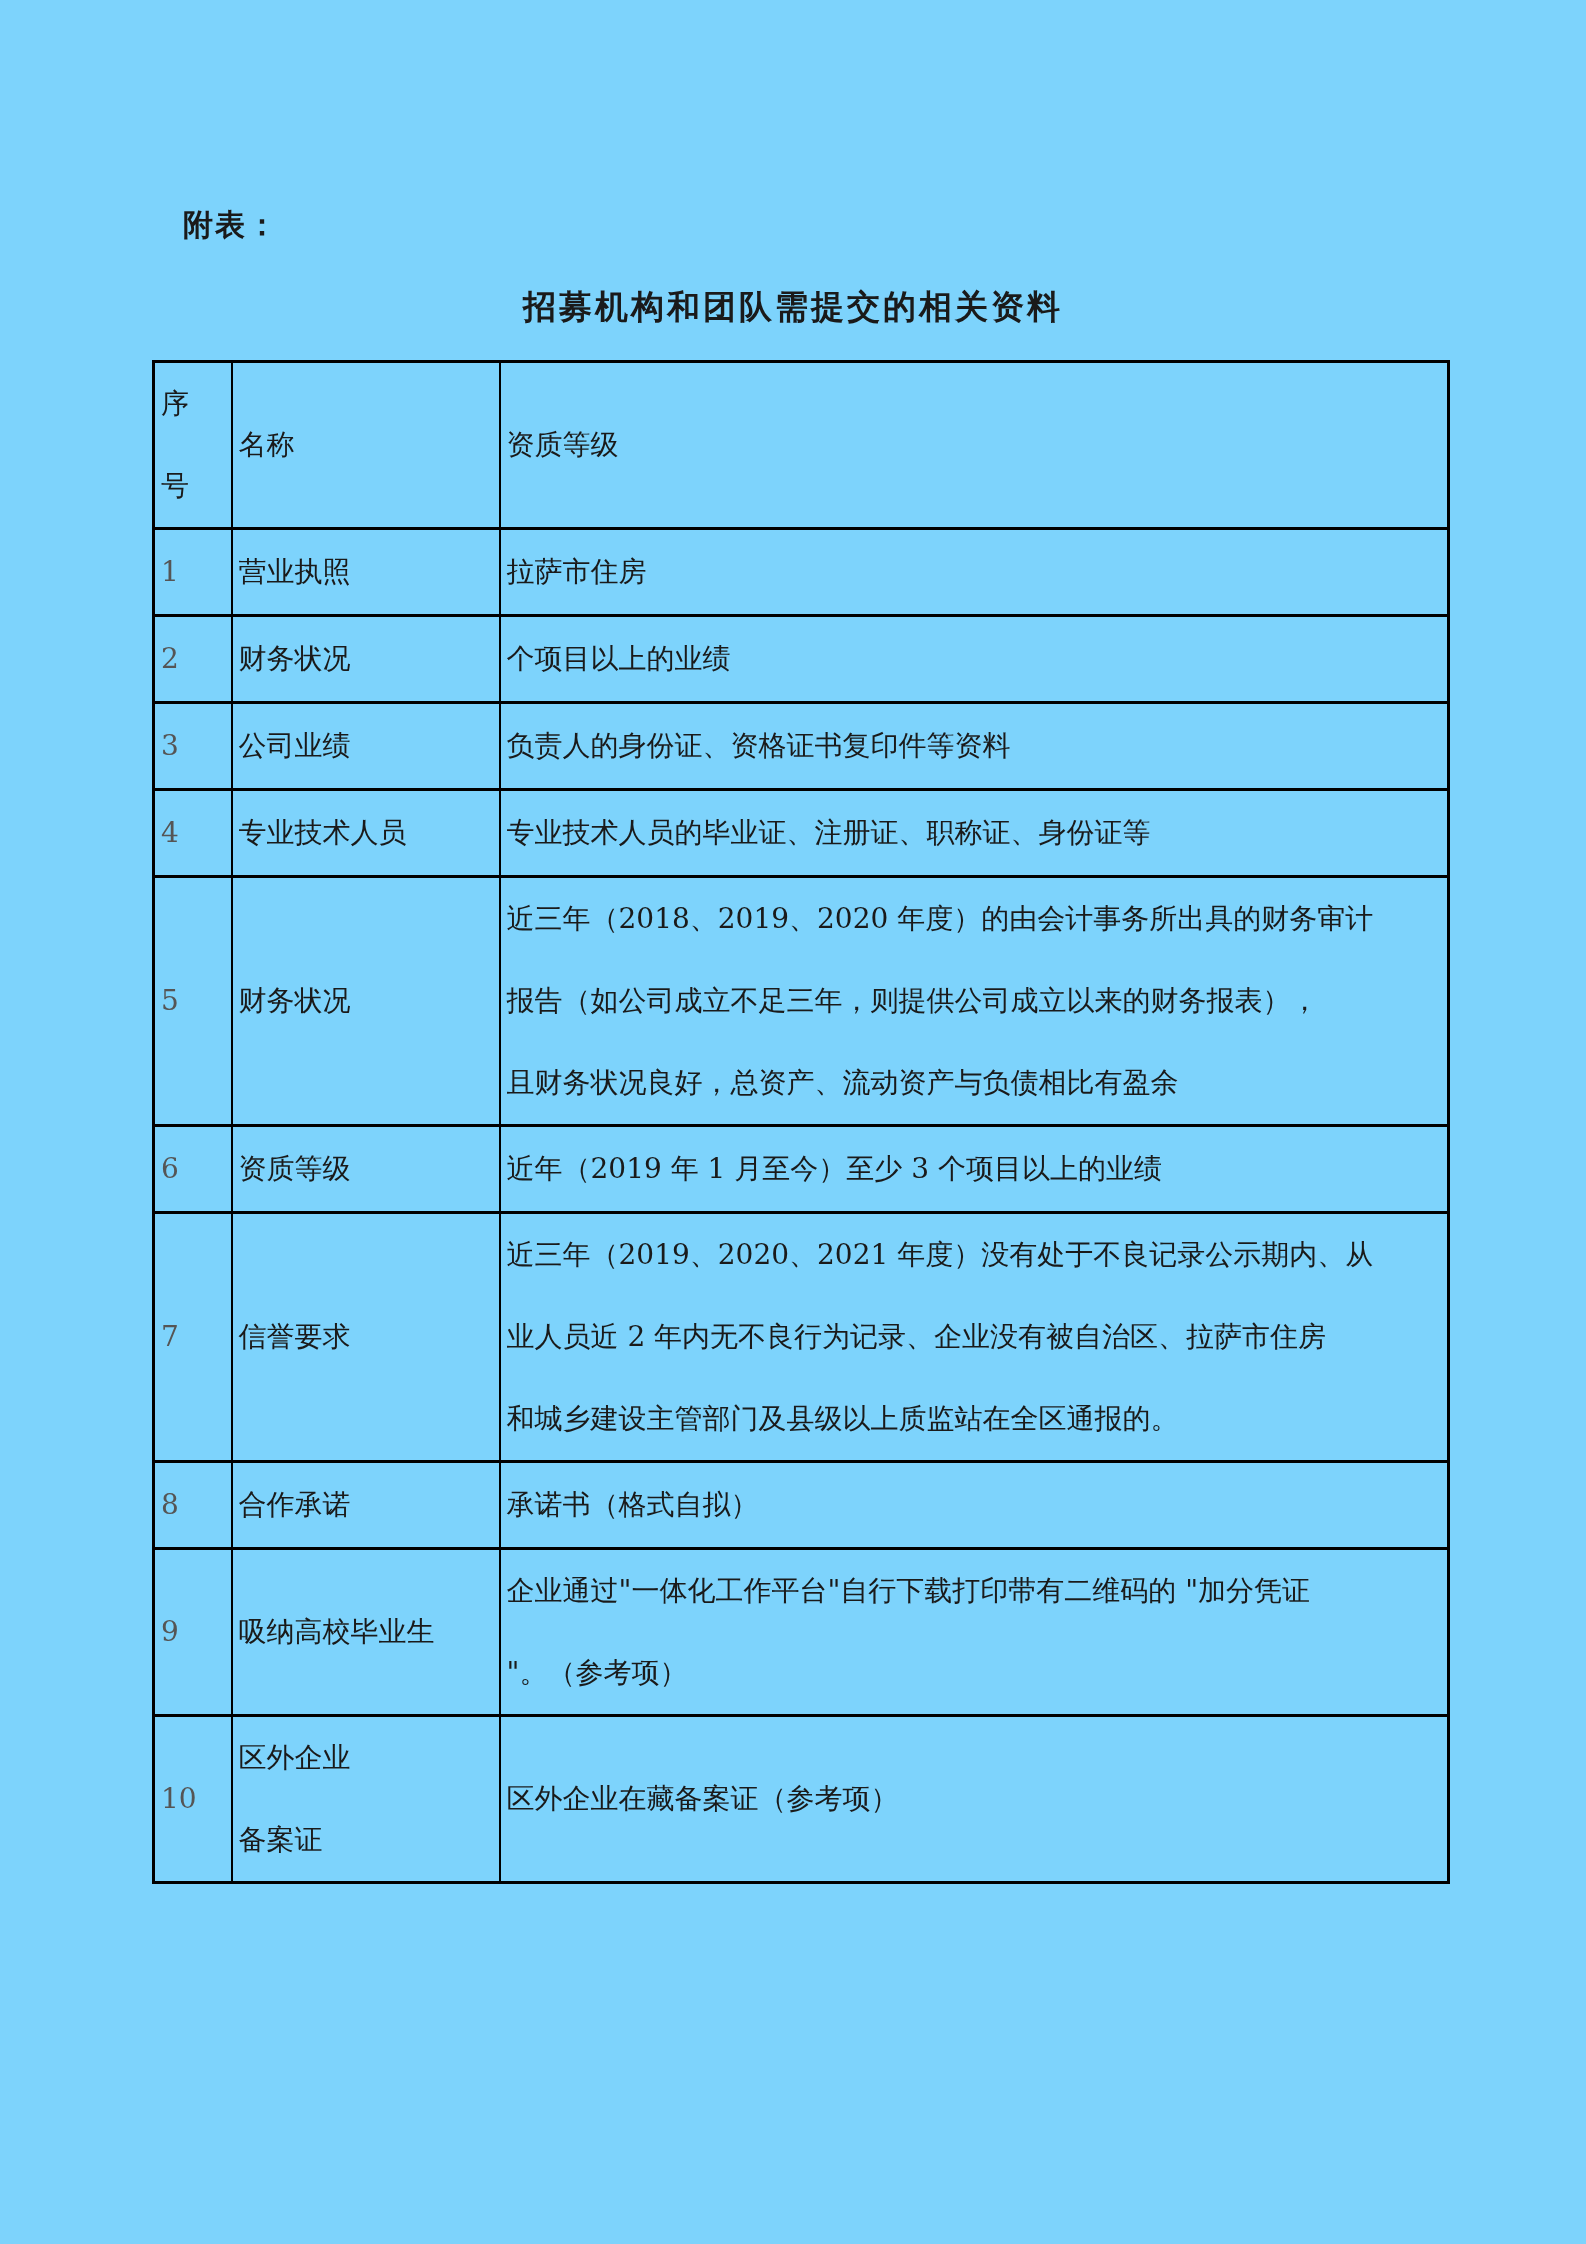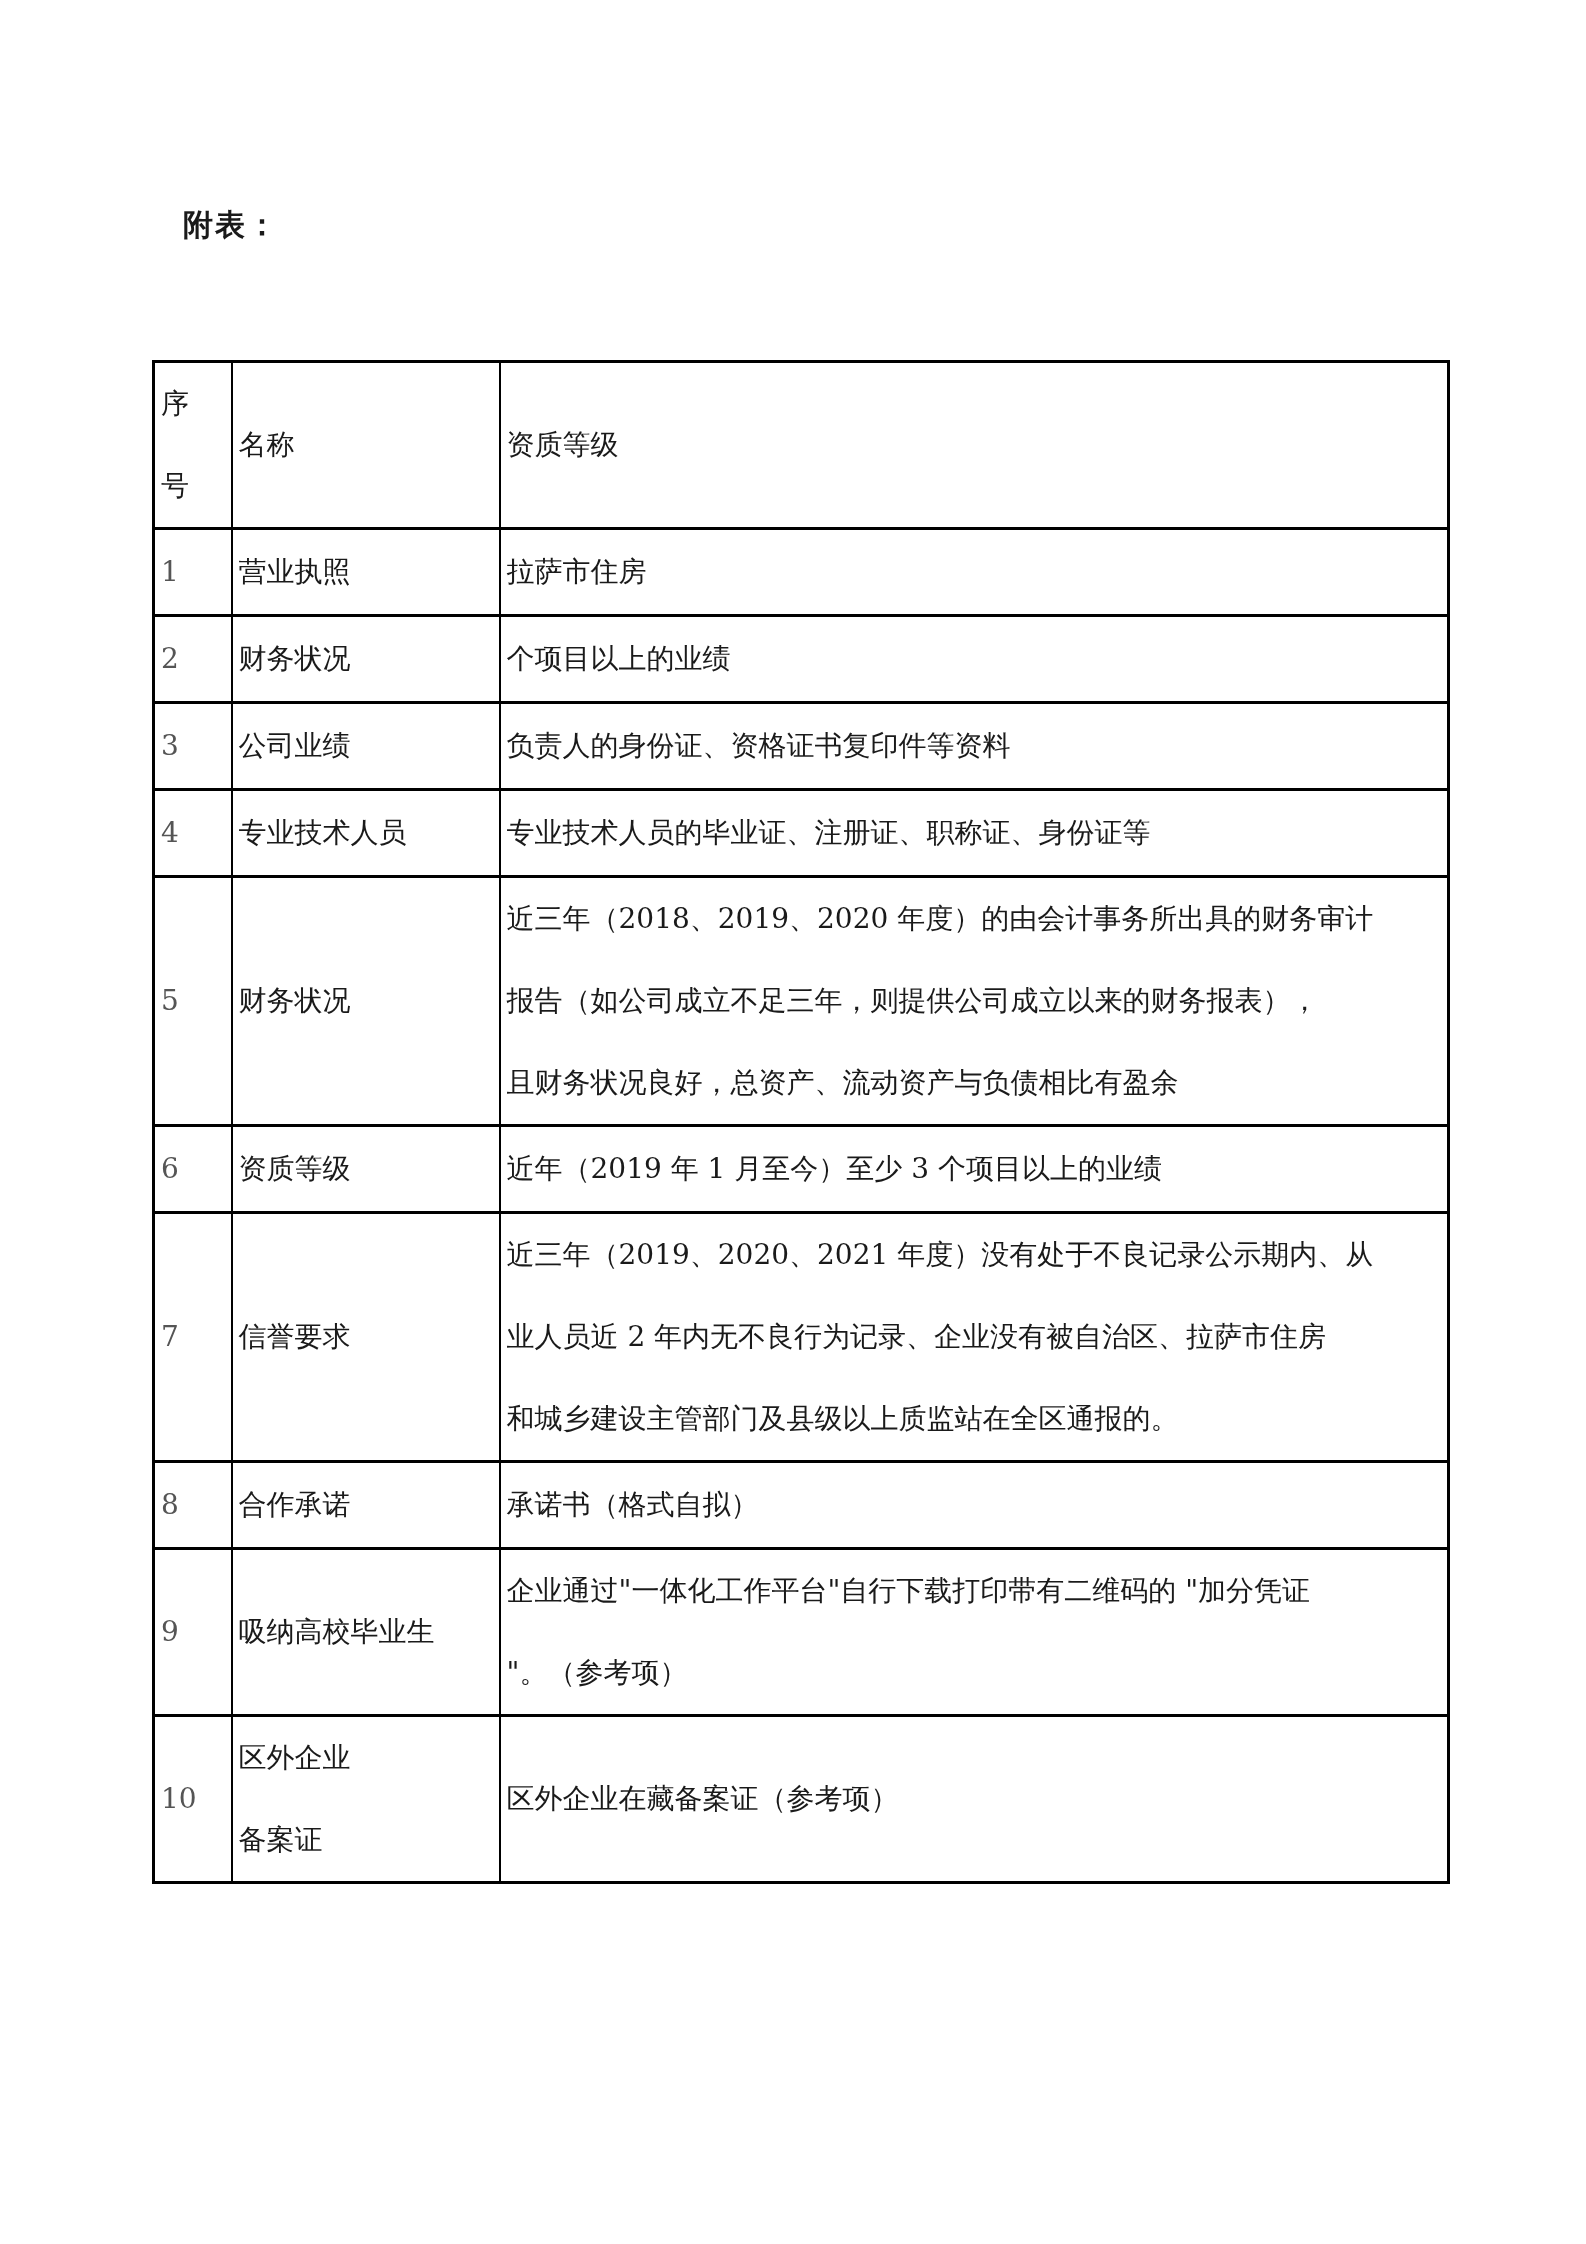--- a/index.html
+++ b/index.html
@@ -1,21 +1,21 @@
 <!DOCTYPE html>
 <html><head>
 <meta charset="utf-8">
 <style>
   html,body{margin:0;padding:0;background:#888;}
   .page{
     position:relative;
     width:1586px;
     height:2244px;
     margin:0 auto;
-    background:#ffffff;
+    background:#7dd3fc;
     font-family:"DejaVu Serif","Liberation Serif",serif;
     color:#1a1a1a;
   }
   .appendix-label{
     position:absolute;
     left:183px;
     top:205px;
     font-size:30px;
     font-weight:bold;
     letter-spacing:2px;
@@ -66,20 +66,21 @@
     color:#1a1a1a;
   }
 </style>
 </head>
 <body>
 
 <div class="page">
 
   <div class="appendix-label">附表：</div>
 
+  <div class="doc-title">招募机构和团队需提交的相关资料</div>
 
   <table class="materials">
     <colgroup>
         <col class="c1">
         <col class="c2">
         <col class="c3">
       </colgroup>
     <tbody>
       <tr class="hh">
         <td class="c-no"><span class="no-wrap">序号</span></td>

